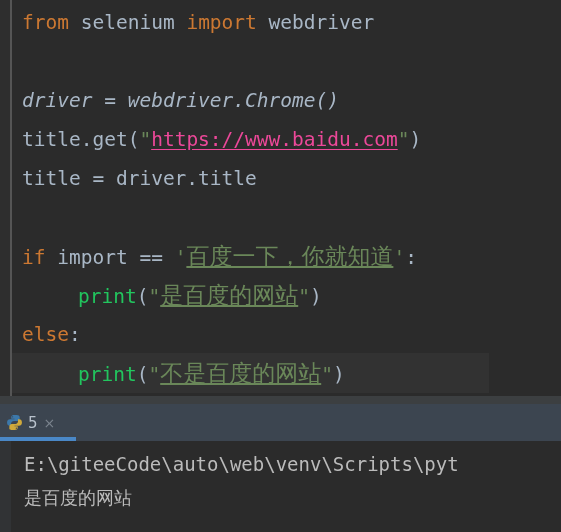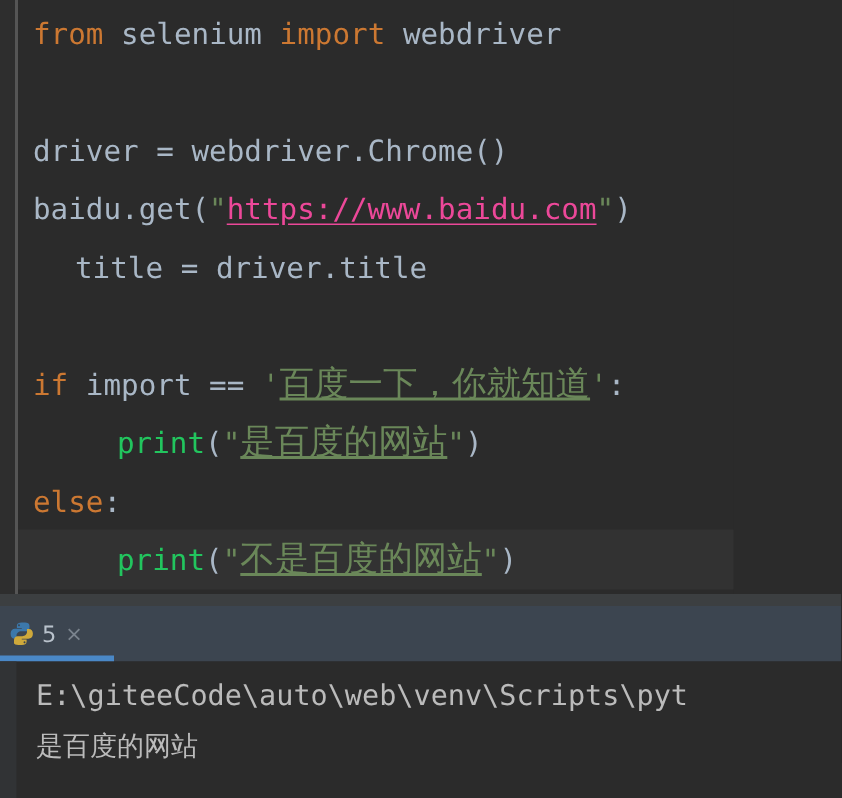--- a/index.html
+++ b/index.html
@@ -171,23 +171,23 @@
 <body>
 
 <div id="screenshot">
 
   <div id="editor">
     <div id="editor-gutter"></div>
     <div id="editor-gutter-separator"></div>
     <div id="current-line-highlight"></div>
     <div id="code-lines">
         <div class="code-line" style="top: 3px; left: 22px;"><span class="tok-keyword">from</span><span class="tok-default"> </span><span class="tok-ident">selenium</span><span class="tok-default"> </span><span class="tok-keyword">import</span><span class="tok-default"> </span><span class="tok-ident">webdriver</span></div>
-        <div class="code-line" style="top: 81px; left: 22px;"><span class="tok-default">driver = webdriver.Chrome()</span></div>
-        <div class="code-line" style="top: 120px; left: 22px;"><span class="tok-default">baidu.get(</span><span class="tok-string">"</span><span class="tok-url">https://www.baidu.com</span><span class="tok-string">"</span><span class="tok-default">)</span></div>
-        <div class="code-line" style="top: 159px; left: 22px; margin-left: 28px;"><span class="tok-default">title = driver.title</span></div>
+        <div class="code-line" style="top: 81px; left: 22px; font-style: italic;"><span class="tok-default">driver = webdriver.Chrome()</span></div>
+        <div class="code-line" style="top: 120px; left: 22px;"><span class="tok-default">title.get(</span><span class="tok-string">"</span><span class="tok-url">https://www.baidu.com</span><span class="tok-string">"</span><span class="tok-default">)</span></div>
+        <div class="code-line" style="top: 159px; left: 22px;"><span class="tok-default">title = driver.title</span></div>
         <div class="code-line" style="top: 237px; left: 22px;"><span class="tok-keyword">if</span><span class="tok-default"> import == </span><span class="tok-string">'</span><span class="tok-string tok-cjk">百度一下，你就知道</span><span class="tok-string">'</span><span class="tok-default">:</span></div>
         <div class="code-line" style="top: 276px; left: 78px;"><span class="tok-func">print</span><span class="tok-default">(</span><span class="tok-string">"</span><span class="tok-string tok-cjk">是百度的网站</span><span class="tok-string">"</span><span class="tok-default">)</span></div>
         <div class="code-line" style="top: 315px; left: 22px;"><span class="tok-keyword">else</span><span class="tok-default">:</span></div>
         <div class="code-line" style="top: 354px; left: 78px;"><span class="tok-func">print</span><span class="tok-default">(</span><span class="tok-string">"</span><span class="tok-string tok-cjk">不是百度的网站</span><span class="tok-string">"</span><span class="tok-default">)</span></div>
       </div>
   </div>
 
   <div id="h-scrollbar-track">
     
   </div>

